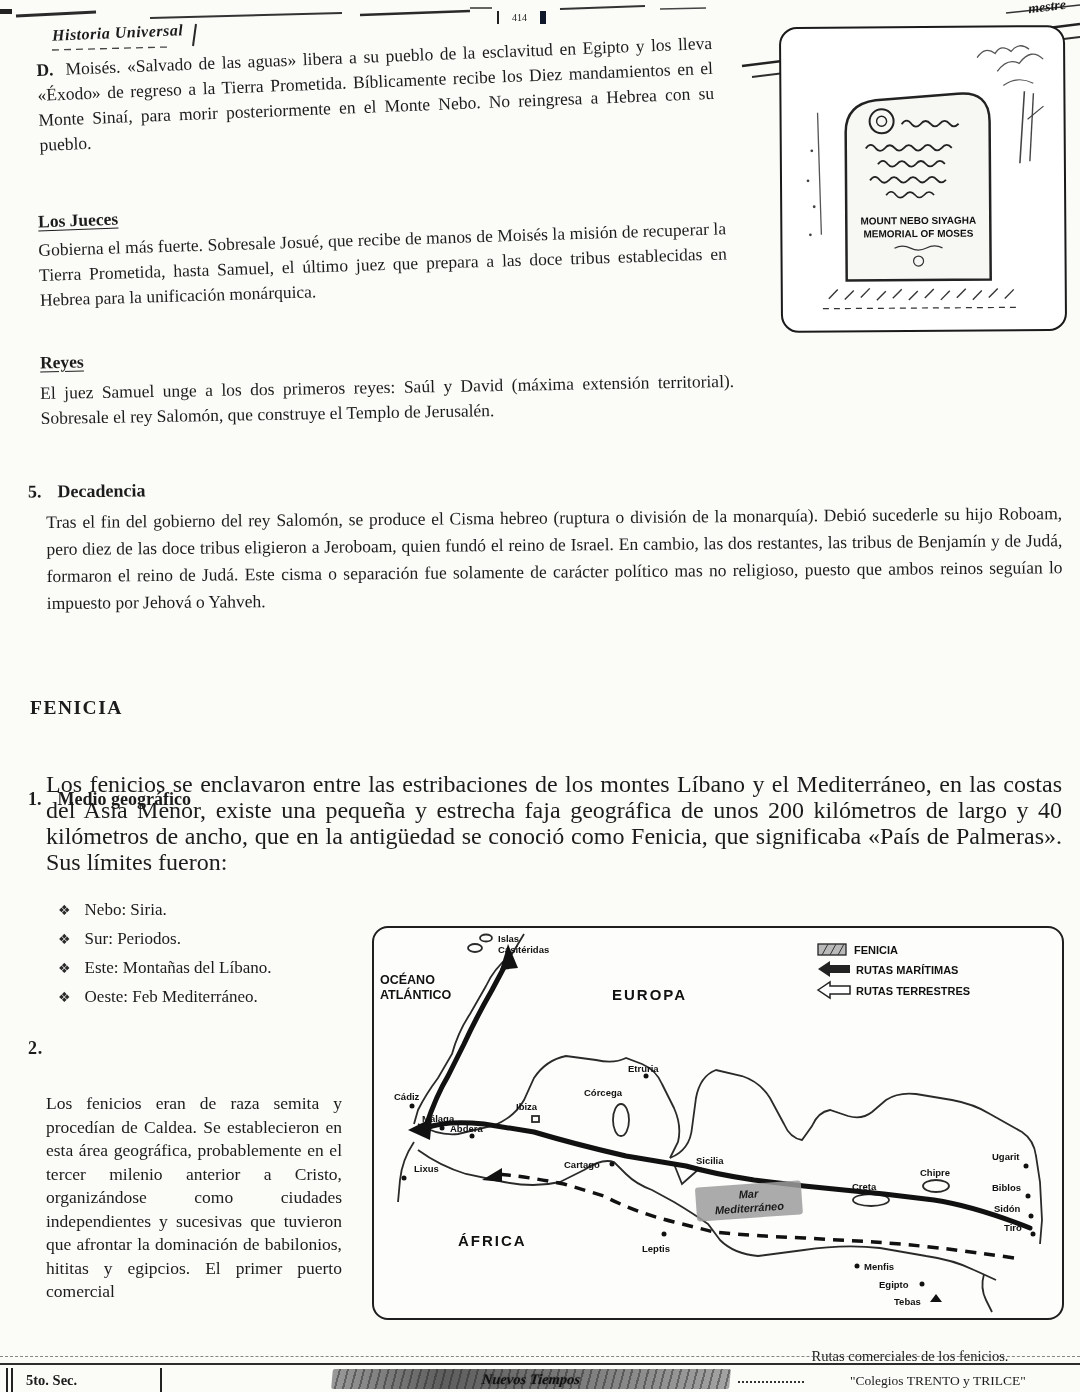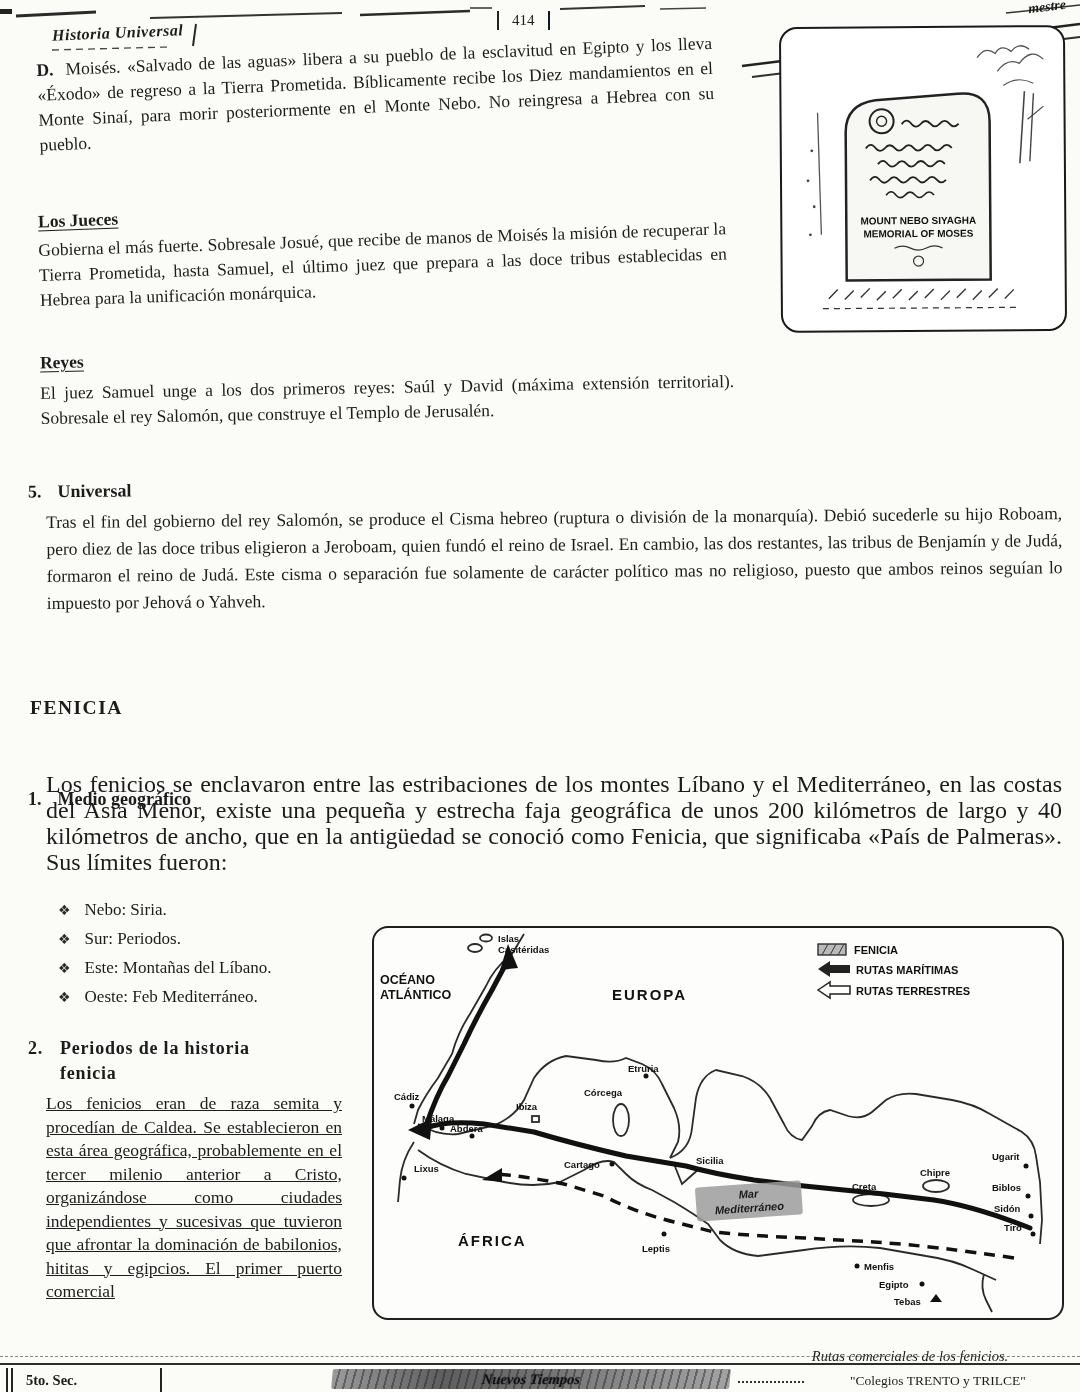--- a/index.html
+++ b/index.html
@@ -7,22 +7,22 @@
     position:relative; width:1080px; height:1392px; margin:0 auto;
     background:#fbfbf8; overflow:hidden; color:#1c1c1c;
     font-family:"Liberation Serif","DejaVu Serif",serif;
   }
   .abs{position:absolute;}
   .para{position:absolute; text-align:justify; transform-origin:left top;}
   .hlabel{font-weight:bold;}
   
   .course-title{left:52px; top:24px; font-size:16px; font-style:italic; font-weight:bold;
     letter-spacing:.5px; transform:rotate(-2.4deg);}
-  .page-num{left:497px; top:11px; padding:1px 13px; font-size:15px;
-    border-left:2px solid #222; border-right:2px solid #0f172a;}
+  .page-num{left:497px; top:11px; padding:1px 13px; font-size:10px;
+    border-left:2px solid #222; border-right:6px solid #0f172a;}
   .corner-note{right:14px; top:-1px; font-size:14px; font-style:italic; font-weight:bold;
     transform:rotate(-7deg);}
   
   .sec-moises{left:36px; top:58px; width:676px; font-size:17.5px; line-height:25px; transform:rotate(-2.3deg);}
   .sec-moises .hlabel{margin-right:12px;}
   .h-jueces{left:38px; top:210px; font-size:17.5px; font-weight:bold;
     text-decoration:underline; text-underline-offset:3px; transform:rotate(-2deg);}
   .p-jueces{left:38px; top:238px; width:688px; font-size:17.5px; line-height:25px; transform:rotate(-1.8deg);}
   .h-reyes{left:40px; top:352px; font-size:17.5px; font-weight:bold;
     text-decoration:underline; text-underline-offset:3px; transform:rotate(-1.3deg);}
@@ -42,26 +42,26 @@
   .p-medio{left:46px; top:771px; width:1016px; font-size:24px; line-height:26px;}
   
   .limits{left:58px; top:900px; font-size:17px;}
   .limit-item{display:flex; align-items:baseline; margin-bottom:9px;}
   .limit-item .bullet{font-size:14px; margin-right:14px; color:#2a2a2a;}
   
   .sec2-head{left:28px; top:1036px; width:330px; font-size:18px; font-weight:bold;
     line-height:25px; letter-spacing:.8px; display:flex;}
   .sec2-head .num{flex:0 0 32px;}
   .sec2-head .ht{width:240px;}
-  .p-periodos{left:46px; top:1092px; width:296px; font-size:17.5px; line-height:23.5px;text-decoration:underline;}
+  .p-periodos{left:46px; top:1092px; width:296px; font-size:17.5px; line-height:23.5px;}
   
   .map-figure{left:372px; top:926px; width:688px; height:390px; background:#fdfdfb;
     border:2.5px solid #1f1f1f; border-radius:16px; overflow:hidden;}
   .map-figure svg{display:block;}
-  .map-caption{left:750px; top:1348px; width:320px; text-align:center; font-size:14.5px;font-style:italic;}
+  .map-caption{left:750px; top:1348px; width:320px; text-align:center; font-size:14.5px;}
   
   .rule-a{left:0; top:1356px; width:1080px; border-top:1.5px dashed #555; opacity:.7;}
   .rule-b{left:0; top:1363px; width:1080px; border-top:2.5px solid #2d2d2d;}
   .fbar{top:1368px; width:2px; height:24px; background:#222;}
   .footer-left{left:26px; top:1372px; font-size:14.5px; font-weight:bold; }
   .footer-smudge{left:332px; top:1369px; width:398px; height:20px; border-radius:2px;
     background:linear-gradient(90deg,#9a9a9a,#5e5e5e 28%,#787878 58%,#a3a3a3);
     display:flex; align-items:center; justify-content:center; transform:skewX(-5deg); overflow:hidden;}
   .footer-smudge::after{content:""; position:absolute; inset:0;
     background:repeating-linear-gradient(100deg,transparent 0 6px,rgba(35,35,35,.45) 6px 8px);}
@@ -149,21 +149,21 @@
           <path d="M174 270 l9 -9"></path>
         <path d="M190 272 l9 -9"></path>
           <path d="M206 270 l9 -9"></path>
           <path d="M222 271 l9 -9"></path>
       </g>
       <path d="M40 280 h198" stroke="#333" stroke-width="1.2" stroke-dasharray="6 5" fill="none"></path>
     </svg>
   </div>
 
   <div class="abs sec5-head">
-    <span class="num">5.</span><span>Universal</span>
+    <span class="num">5.</span><span>Decadencia</span>
   </div>
   <div class="para p-decadencia">Tras el fin del gobierno del rey Salomón, se produce el Cisma hebreo (ruptura o división de la monarquía). Debió sucederle su hijo Roboam, pero diez de las doce tribus eligieron a Jeroboam, quien fundó el reino de Israel. En cambio, las dos restantes, las tribus de Benjamín y de Judá, formaron el reino de Judá. Este cisma o separación fue solamente de carácter político mas no religioso, puesto que ambos reinos seguían lo impuesto por Jehová o Yahveh.</div>
 
   <div class="abs fenicia-title">FENICIA</div>
 
   <div class="abs sec1-head">
     <span class="num">1.</span><span>Medio geográfico</span>
   </div>
   <div class="para p-medio">Los fenicios se enclavaron entre las estribaciones de los montes Líbano y el Mediterráneo, en las costas del Asia Menor, existe una pequeña y estrecha faja geográfica de unos 200 kilómetros de largo y 40 kilómetros de ancho, que en la antigüedad se conoció como Fenicia, que significaba «País de Palmeras». Sus límites fueron:</div>
 
@@ -181,21 +181,20 @@
       <span>Este: Montañas del Líbano.</span>
     </div>
     <div class="limit-item">
       <span class="bullet">❖</span>
       <span>Oeste: Feb Mediterráneo.</span>
     </div>
   </div>
 
   <div class="abs sec2-head">
     <span class="num">2.</span>
-    <span class="ht">Periodos de la historia fenicia</span>
   </div>
   <div class="para p-periodos">Los fenicios eran de raza semita y procedían de Caldea. Se establecieron en esta área geográfica, probablemente en el tercer milenio anterior a Cristo, organizándose como ciudades independientes y sucesivas que tuvieron que afrontar la dominación de babilonios, hititas y egipcios. El primer puerto comercial</div>
 
   <div class="abs map-figure">
     <svg width="683" height="385" viewBox="0 0 683 385">
 
       <g stroke="#2a2a2a" stroke-width="1.8" fill="none">
         <path d="M150 6 L138 26 Q120 40 112 58 L96 86 Q84 104 78 126 L64 150 Q52 166 44 182 L40 196"></path>
         <path d="M44 196 Q64 208 84 206 L118 198 Q140 190 150 172 L160 150 Q172 132 192 128 L222 132 Q240 136 252 130 L268 136 Q282 142 288 156 L300 180 Q308 198 304 214 L296 230"></path>
         <path d="M296 230 Q316 222 318 200 L322 170 Q326 148 342 142 L368 148 Q386 154 396 170 L410 196 Q416 210 428 212 L438 198 Q444 184 456 182 L474 188 Q488 192 498 184 L512 172 Q524 164 542 166 L578 172 Q600 176 616 186 L648 204 Q660 212 662 228 L666 254 L668 292 L666 316"></path>

